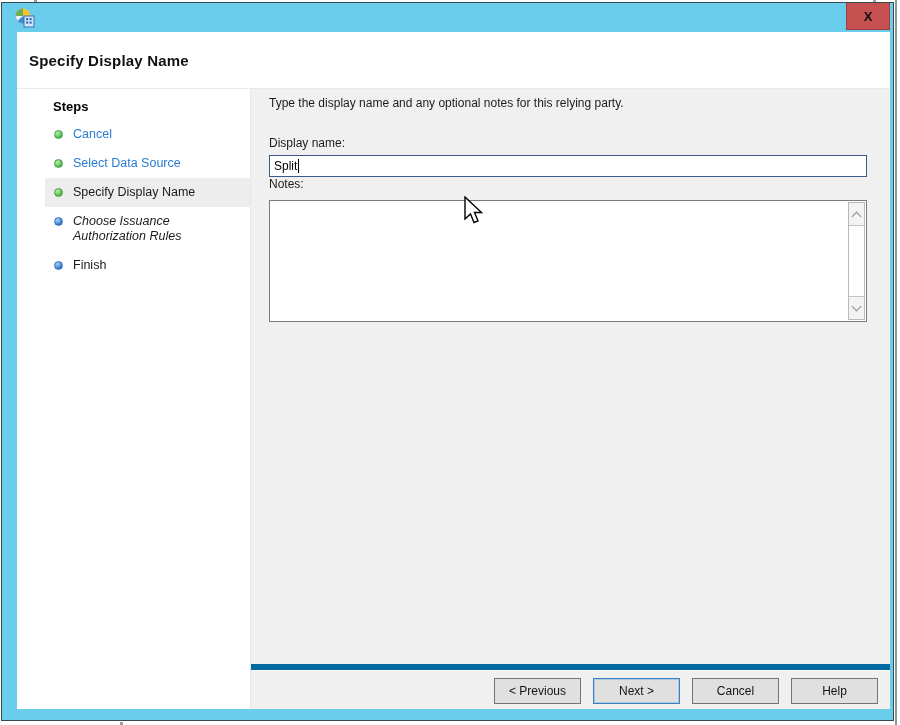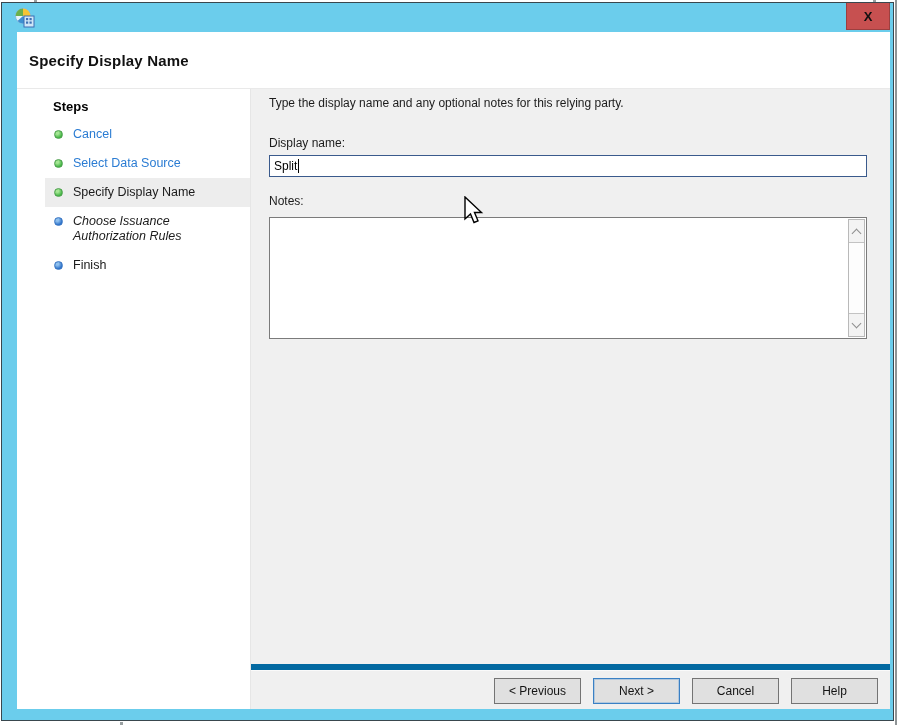--- a/index.html
+++ b/index.html
@@ -83,21 +83,21 @@
   }
   .fields { padding:7px 23px 0 18px; }
   .intro { font-size:12px; color:#1c1c1c; }
   .field-label { font-size:12px; color:#1c1c1c; }
   .lbl-display { margin-top:26px; }
   .display-input {
     margin-top:5px; height:22px; background:#fff; border:1px solid #3a5a8c;
     font-size:12px; color:#000; display:flex; align-items:center; padding-left:4px;
   }
   .caret { display:inline-block; width:1px; height:14px; background:#000; margin-left:1px; }
-  .lbl-notes { margin-top:17px; }
+  .lbl-notes { }
   .notes-box {
     position:relative; margin-top:9px; height:122px; background:#fff;
     border:1px solid #7b7b7b;
   }
   .scrollbar {
     position:absolute; top:1px; right:1px; bottom:1px; width:17px;
     background:#fdfdfd; border:1px solid #b9b9b9;
     display:flex; flex-direction:column; justify-content:space-between;
   }
   .sb-btn {

